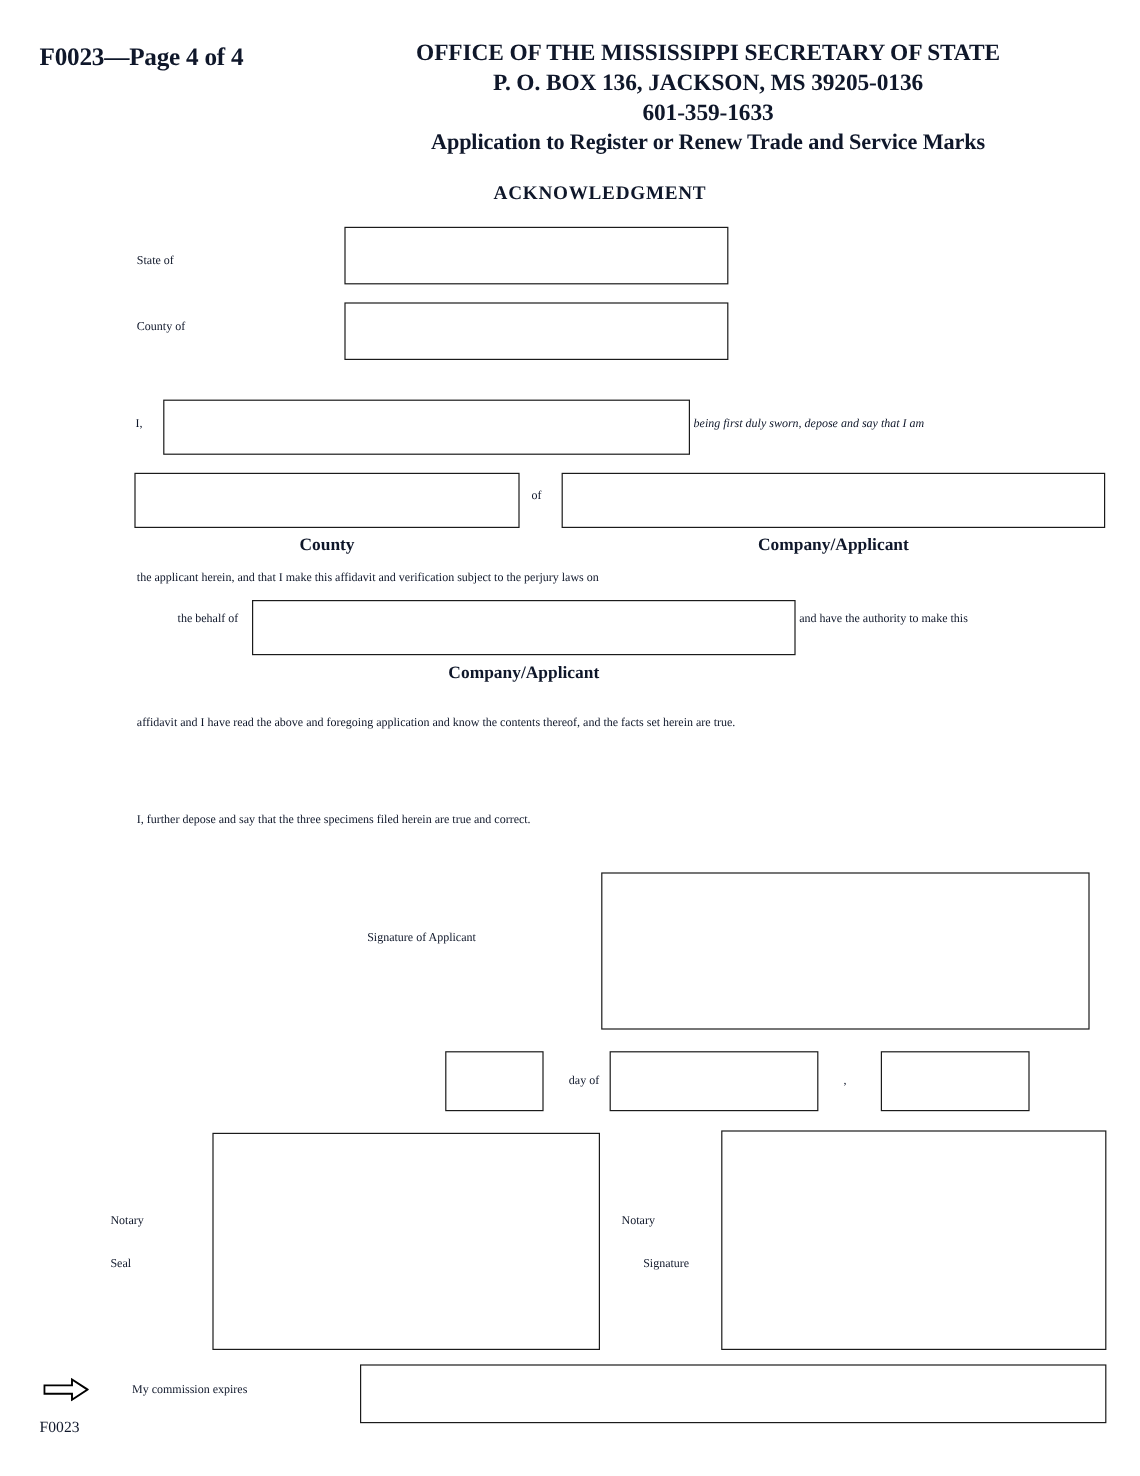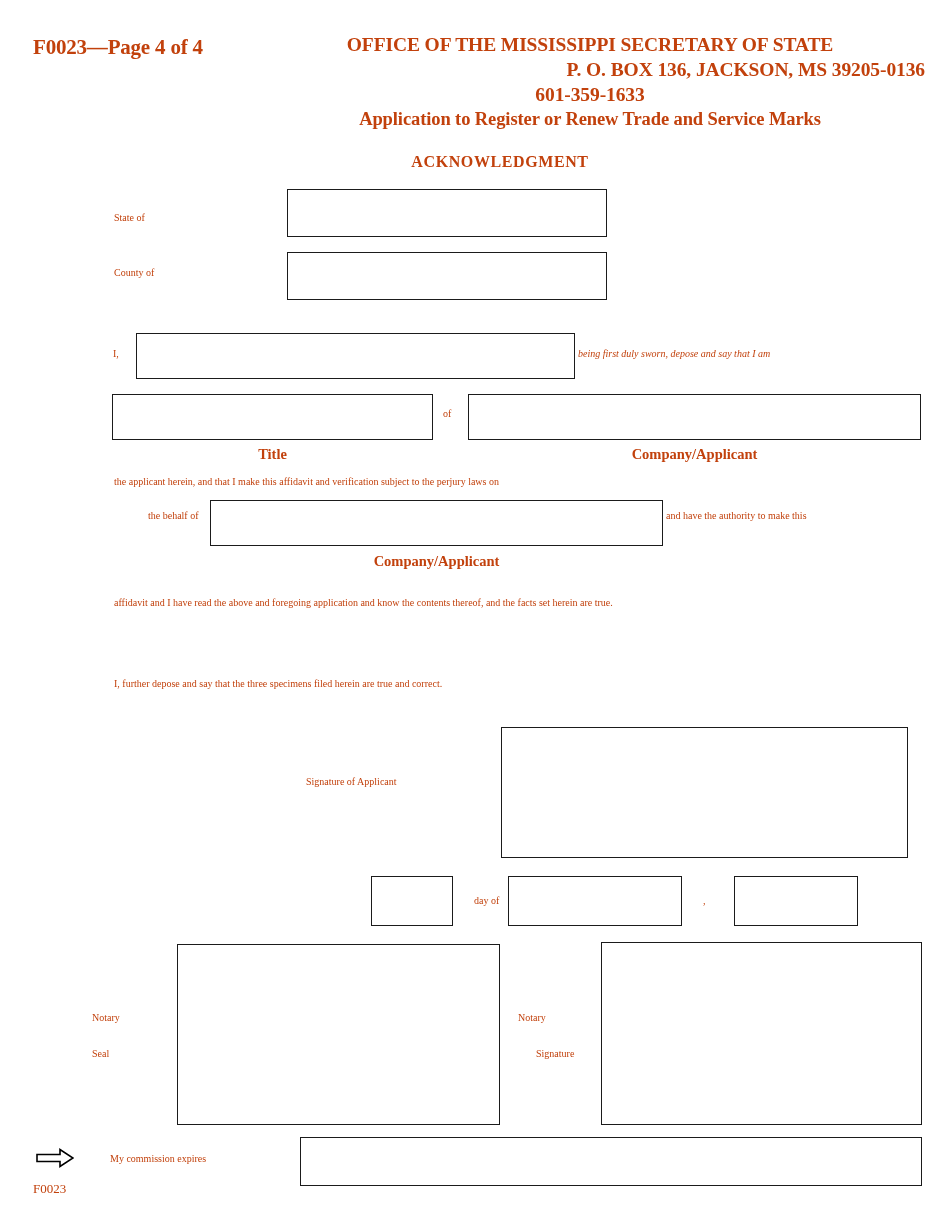--- a/index.html
+++ b/index.html
@@ -7,21 +7,21 @@
     margin: 0;
     padding: 0;
     background: #ffffff;
   }
   #page {
     position: relative;
     width: 950px;
     height: 1230px;
     background: #ffffff;
     font-family: "Liberation Serif", "DejaVu Serif", serif;
-    color: #c2410c;
+    color: #0f172a;
     overflow: hidden;
   }
   .abs { position: absolute; }
   .txt {
     font-size: 10px;
     line-height: 1.35;
     white-space: pre;
   }
   .txt-wrap { white-space: normal; }
 
@@ -65,21 +65,21 @@
 </style>
 </head>
 <body>
 
 <div id="page">
 
   <div class="abs txt hdr-left" style="left:33px; top:33px;">F0023—Page 4 of 4</div>
 
   <div class="abs hdr-line" style="left:255px; top:34px; width:670px;">OFFICE OF THE MISSISSIPPI SECRETARY OF STATE</div>
 
-  <div class="abs hdr-line" style="left:255px; top:59px; width:670px;text-align:right;">P. O. BOX 136, JACKSON, MS 39205-0136</div>
+  <div class="abs hdr-line" style="left:255px; top:59px; width:670px;">P. O. BOX 136, JACKSON, MS 39205-0136</div>
 
   <div class="abs hdr-line" style="left:255px; top:84px; width:670px;">601-359-1633</div>
 
   <div class="abs hdr-line small" style="left:255px; top:109px; width:670px;">Application to Register or Renew Trade and Service Marks</div>
 
   <div class="abs ack-title" style="left:300px; top:153px; width:400px;">ACKNOWLEDGMENT</div>
 
   <div class="abs txt" style="left:114px; top:211px;">State of</div>
   <div class="abs box" style="left:287px; top:189px; width:320px; height:48px;"></div>
 
@@ -87,21 +87,21 @@
   <div class="abs box" style="left:287px; top:252px; width:320px; height:48px;"></div>
 
   <div class="abs txt" style="left:113px; top:347px;">I,</div>
   <div class="abs box" style="left:136px; top:333px; width:439px; height:46px;"></div>
   <div class="abs txt" style="left:578px; top:347px;font-style:italic;">being first duly sworn, depose and say that I am</div>
 
   <div class="abs box" style="left:112px; top:394px; width:321px; height:46px;"></div>
   <div class="abs txt" style="left:443px; top:407px;">of</div>
   <div class="abs box" style="left:468px; top:394px; width:453px; height:46px;"></div>
 
-  <div class="abs caption" style="left:112px; top:446px; width:321px;">Title</div>
+  <div class="abs caption" style="left:112px; top:446px; width:321px;">County</div>
   <div class="abs caption" style="left:468px; top:446px; width:453px;">Company/Applicant</div>
 
   <div class="abs txt" style="left:114px; top:475px;">the applicant herein, and that I make this affidavit and verification subject to the perjury laws on</div>
 
   <div class="abs txt" style="left:100px; top:509px;margin-left:48px;">the behalf of</div>
   <div class="abs box" style="left:210px; top:500px; width:453px; height:46px;"></div>
   <div class="abs txt" style="left:666px; top:509px;">and have the authority to make this</div>
 
   <div class="abs caption" style="left:210px; top:553px; width:453px;">Company/Applicant</div>
 

